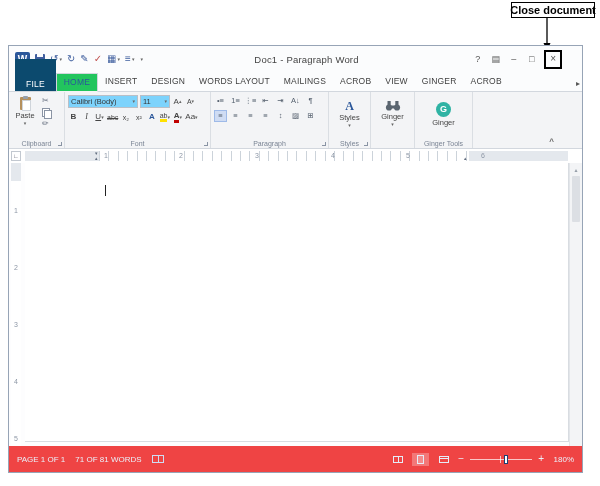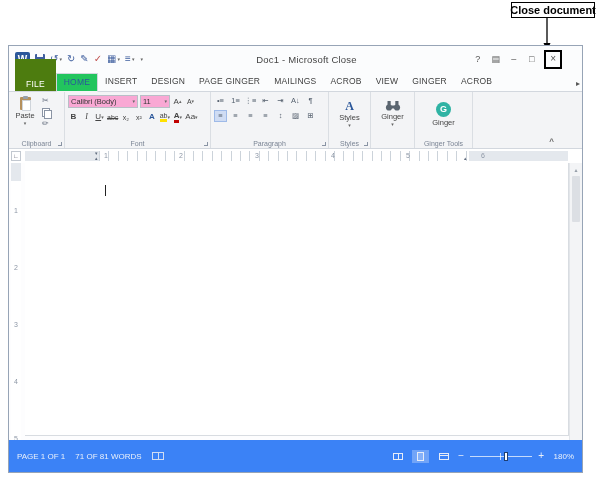--- a/index.html
+++ b/index.html
@@ -30,21 +30,21 @@
   .win-controls{display:flex;align-items:center;gap:3px;margin-right:20px}
   .wbtn{min-width:15px;height:16px;display:flex;align-items:center;justify-content:center;font-size:9px;color:#555}
   .close-box{border:2px solid #000;height:19px;padding:0 4px;display:flex;align-items:center;justify-content:center;margin-left:2px}
   .close-x{font-size:10px;color:#555;line-height:1}
   .c{font-size:5px;color:#666;line-height:1}
   .cup{font-size:5px;color:#666;line-height:1}
 
   
   .tabsrow{height:19px;display:flex;align-items:flex-end;background:#fbfcfd;padding-left:6px;flex:0 0 auto;position:relative}
   .tab{height:19px;line-height:19px;padding:0 7px;font-size:8.5px;color:#3e3e3e;letter-spacing:.2px;white-space:nowrap}
-  .tab-file{background:#4d7c0f;color:#fff;padding:16px 11px}
+  .tab-file{background:#0c4a6e;color:#fff;padding:16px 11px}
   .tab-active{background:#22c55e;color:#2b579a;border:1px solid #d2d7de;border-bottom:1px solid #f3f4f6;line-height:17px;margin-bottom:-1px;position:relative;z-index:2}
   .tab-overflow{position:absolute;right:2px;bottom:3px;font-size:8px;color:#555}
 
   
   .ribbon{height:58px;background:#f3f4f6;border-top:1px solid #d2d7de;border-bottom:1px solid #d2d7de;display:flex;position:relative;flex:0 0 auto}
   .group{position:relative;border-right:1px solid #dadee3;padding:3px 3px 13px 3px;display:flex;align-items:flex-start}
   .glabel{position:absolute;left:0;right:0;bottom:1px;text-align:center;font-size:7px;color:#7a8494;white-space:nowrap}
   .launcher{position:absolute;right:2px;bottom:2px;width:4px;height:4px;border-right:1px solid #8a94a4;border-bottom:1px solid #8a94a4}
 
   
@@ -55,21 +55,21 @@
   .paste-lb{font-size:7.5px;color:#444}
   .clip-col{display:flex;flex-direction:column;gap:3px;margin-left:4px;padding-top:2px}
   .sicon{font-size:8px;color:#6a7383;line-height:1;display:flex;align-items:center}
   .icopy{position:relative;width:9px;height:9px;display:inline-block}
   .icopy::before{content:"";position:absolute;left:0;top:0;width:6px;height:7px;background:#fff;border:1px solid #8a94a4}
   .icopy::after{content:"";position:absolute;left:2px;top:2px;width:6px;height:7px;background:#fff;border:1px solid #8a94a4}
 
   
   .fg{display:flex;flex-direction:column;gap:3px;width:138px}
   .frow{display:flex;align-items:center;gap:2px}
-  .combo{background:#f9a8d4;border:1px solid #b9bfc7;height:13px;display:flex;align-items:center;justify-content:space-between;font-size:7.5px;color:#333;padding:0 2px}
+  .combo{background:#7dd3fc;border:1px solid #b9bfc7;height:13px;display:flex;align-items:center;justify-content:space-between;font-size:7.5px;color:#333;padding:0 2px}
   .fname{width:70px}
   .fsize{width:30px}
   .fbtn{min-width:11px;height:12px;display:flex;align-items:center;justify-content:center;font-size:8px;color:#444;line-height:1}
   .bold{font-weight:bold}
   .ital{font-style:italic;font-family:"Liberation Serif","DejaVu Serif",serif}
   .und{text-decoration:underline}
   .strk{text-decoration:line-through;font-size:7px}
   .effects{color:#2b579a;font-weight:bold}
   .hl{border-bottom:3px solid #ffe100;font-size:7px;line-height:1}
   .fcol{border-bottom:3px solid #c00000;font-weight:bold;line-height:1}
@@ -100,21 +100,21 @@
   .rulerv{position:absolute;left:2px;top:0;width:10px;bottom:0;background:#e4e8ed}
   .rvwhite{position:absolute;left:0;width:10px;top:18px;height:268px;background:#fff}
   .rvnum{position:absolute;left:0;width:10px;text-align:center;font-size:7px;color:#8d97a6}
   .page{position:absolute;left:16px;top:0;right:13px;bottom:4px;background:#fff;border-right:1px solid #d8dce1;border-bottom:1px solid #d8dce1}
   .caret-line{position:absolute;left:80px;top:22px;width:1px;height:11px;background:#222}
   .scroll{position:absolute;right:0;top:0;width:13px;bottom:0;background:#f3f4f6;border-left:1px solid #e2e5e9}
   .scr-up{height:12px;display:flex;align-items:center;justify-content:center;font-size:6px;color:#98a0ab}
   .scr-thumb{position:absolute;left:2px;right:2px;top:13px;height:46px;background:#dcdfe4;border-radius:1px}
 
   
-  .status{height:32px;background:#3b82f6;display:flex;align-items:center;padding:0 8px;color:#eaf0fa;font-size:8px;flex:0 0 auto}
+  .status{height:26px;background:#ef4444;display:flex;align-items:center;padding:0 8px;color:#eaf0fa;font-size:8px;flex:0 0 auto}
   .sleft{display:flex;align-items:center;gap:10px}
   .book{position:relative;width:12px;height:8px;border:1px solid #cfdcf3}
   .book::before{content:"";position:absolute;left:5px;top:0;width:1px;height:6px;background:#cfdcf3}
   .sright{margin-left:auto;display:flex;align-items:center;gap:6px}
   .vbtn{width:17px;height:13px;display:flex;align-items:center;justify-content:center}
   .vbtn.vactive{background:rgba(255,255,255,.28)}
   .ic-read{width:10px;height:7px;border:1px solid #e6ecf8;position:relative}
   .ic-read::before{content:"";position:absolute;left:4px;top:0;width:1px;height:5px;background:#e6ecf8}
   .ic-print{width:7px;height:9px;border:1px solid #e6ecf8;background:rgba(255,255,255,.15)}
   .ic-web{width:10px;height:7px;border:1px solid #e6ecf8;position:relative}
@@ -163,38 +163,38 @@
             <span class="c">▾</span>
           </span>
         <span class="qbtn">
             <span>≡</span>
             <span class="c">▾</span>
           </span>
         <span class="qbtn">
             <span class="c">▾</span>
           </span>
       </div>
-      <div class="title">Doc1 - Microsoft Close</div>
+      <div class="title">Doc1 - Paragraph Word</div>
       <div class="win-controls">
         <span class="wbtn">?</span>
         <span class="wbtn">▤</span>
         <span class="wbtn">–</span>
         <span class="wbtn">□</span>
         <span class="close-box">
           <span class="close-x">×</span>
         </span>
       </div>
     </div>
 
     <div class="tabsrow">
       <div class="tab tab-file">FILE</div>
       <div class="tab tab-active">HOME</div>
       <div class="tab">INSERT</div>
       <div class="tab">DESIGN</div>
-      <div class="tab">PAGE GINGER</div>
+      <div class="tab">WORDS LAYOUT</div>
       <div class="tab">MAILINGS</div>
       <div class="tab">ACROB</div>
       <div class="tab">VIEW</div>
       <div class="tab">GINGER</div>
       <div class="tab">ACROB</div>
       <span class="tab-overflow">▸</span>
     </div>
 
     <div class="ribbon">
 

